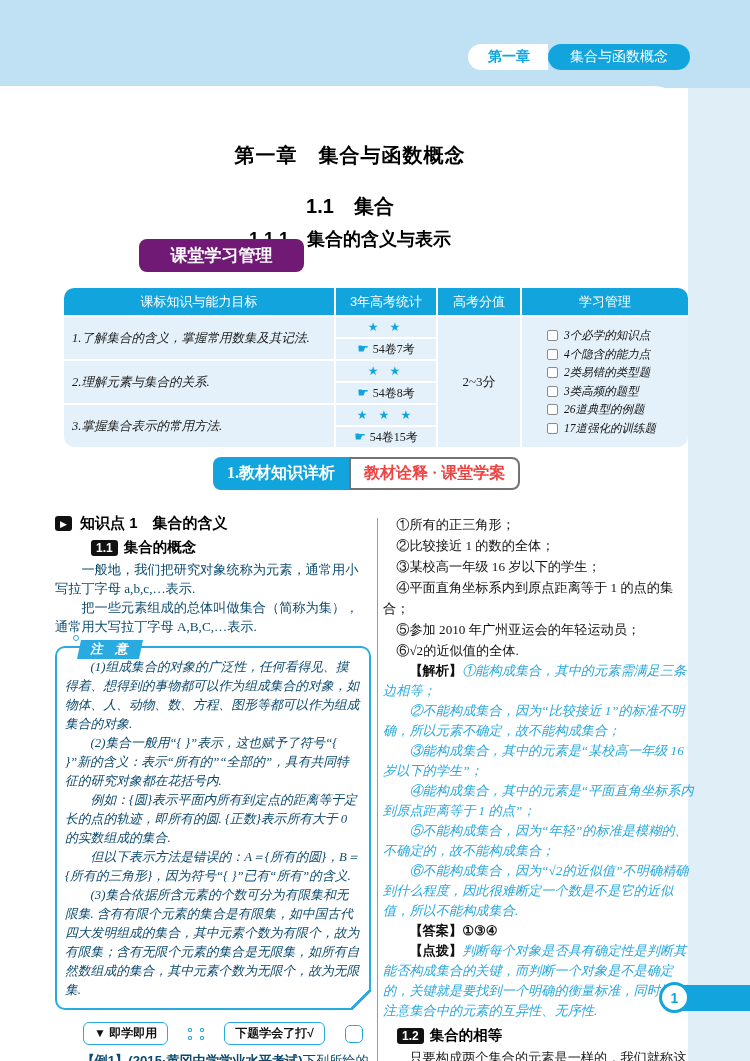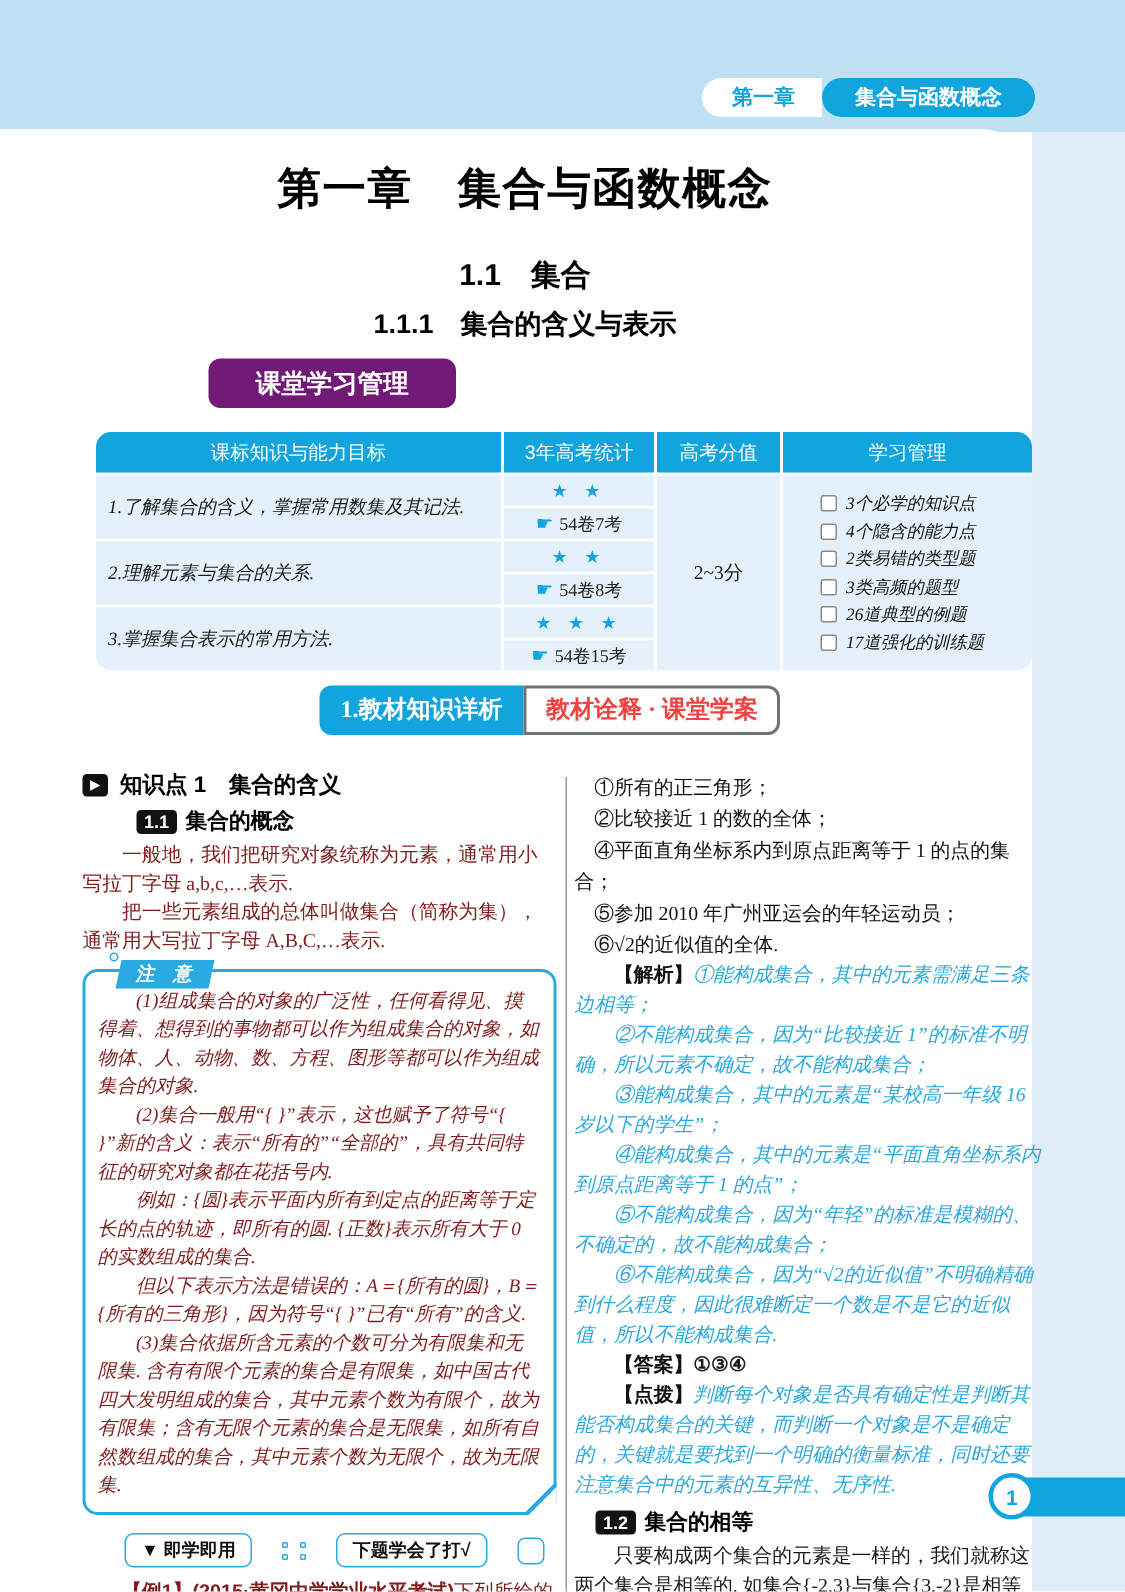--- a/index.html
+++ b/index.html
@@ -4,27 +4,27 @@
 <style>
   * { margin:0; padding:0; box-sizing:border-box; }
   html,body { width:750px; height:1061px; }
   body { position:relative; background:#fff; font-family:"Liberation Serif","DejaVu Serif",serif; color:#1a1a1a; overflow:hidden; }
 
   .top-band { position:absolute; left:0; top:0; width:750px; height:88px; background:#bfe1f3; }
   .right-strip { position:absolute; left:688px; top:88px; width:62px; height:973px; background:#e0eef8; }
   .page { position:absolute; left:0; top:86px; width:688px; height:975px; background:#fff; border-top-right-radius:34px; }
 
   
-  .hdr-pills { position:absolute; left:468px; top:44px; display:flex; align-items:center; height:42px; z-index:5; }
+  .hdr-pills { position:absolute; left:468px; top:44px; display:flex; height:42px; z-index:5; }
   .hdr-chapter { background:#fff; color:#12a5dd; font-family:"Liberation Sans","DejaVu Sans",sans-serif; font-weight:bold; font-size:14px; padding:3px 18px 3px 20px; border-radius:14px 0 0 14px; height:26px; display:flex; align-items:center; }
-  .hdr-title { background:#12a5dd; color:#fff; font-family:"Liberation Sans","DejaVu Sans",sans-serif; font-weight:bold; font-size:14px; padding:3px 22px; border-radius:14px; height:26px; display:flex; align-items:center; }
+  .hdr-title { background:#12a5dd; color:#fff; font-family:"Liberation Sans","DejaVu Sans",sans-serif; font-weight:normal; font-size:14px; padding:3px 22px; border-radius:14px; height:26px; display:flex; align-items:center; }
 
   
   .titles { position:absolute; left:40px; top:106px; width:620px; text-align:center; font-family:"Liberation Sans","DejaVu Sans",sans-serif; color:#000; }
-  .t-main { font-size:29px; font-weight:bold; letter-spacing:1px; }
+  .t-main { font-size:20px; font-weight:bold; letter-spacing:1px;margin-top:36px; }
   .t-sub { font-size:20px; font-weight:bold; margin-top:24px; }
   .t-subsub { font-size:18px; font-weight:bold; margin-top:7px; }
 
   .class-banner { position:absolute; left:50%; margin-left:-155px; top:239px; width:230px; left:290px; background:#701a75; color:#fff; font-family:"Liberation Sans","DejaVu Sans",sans-serif; font-weight:bold; font-size:17px; text-align:center; padding:5px 0; border-radius:8px; width:165px; left:294px; }
 
   
   .obj-table { position:absolute; left:64px; top:288px; width:624px; border-radius:10px; overflow:hidden; background:#fff; display:grid; grid-template-columns:270px 100px 82px 166px; grid-template-rows:27px repeat(6,20px); gap:2px; }
   .obj-table .hd { background:#12a5dd; color:#fff; font-family:"Liberation Sans","DejaVu Sans",sans-serif; font-size:13px; display:flex; align-items:center; justify-content:center; }
   .cell { background:#e4f1fa; display:flex; align-items:center; justify-content:center; }
   .goal { grid-column:1; grid-row:span 2; font-size:12.5px; font-style:italic; padding:0 8px; justify-content:flex-start; }
@@ -44,21 +44,21 @@
   
   .cols { position:absolute; left:55px; top:514px; width:645px; display:flex; }
   .col-l { width:316px; }
   .divider { width:1px; background:#9a9a9a; margin:4px 5px 0 6px; }
   .col-r { width:312px; }
 
   .kp-head { display:flex; align-items:center; font-family:"Liberation Sans","DejaVu Sans",sans-serif; font-weight:bold; font-size:15px; color:#000; }
   .play { width:17px; height:15px; background:#111; border-radius:3px; color:#fff; font-size:9px; display:flex; align-items:center; justify-content:center; margin-right:8px; }
   .badge { background:#111; color:#fff; font-family:"Liberation Sans","DejaVu Sans",sans-serif; font-weight:bold; font-size:12px; padding:1px 5px; border-radius:3px; margin-right:6px; }
   .sub-head { display:flex; align-items:center; font-family:"Liberation Sans","DejaVu Sans",sans-serif; font-weight:bold; font-size:14.5px; margin:5px 0 3px 36px; color:#000; }
-  .para { font-size:13.2px; line-height:19px; text-indent:2em; color:#7f1d1d; }
+  .para { font-size:13.2px; line-height:19px; text-indent:2em; color:#0c4a6e; }
 
   .note-box { position:relative; border:2px solid #29abe2; border-radius:10px; margin-top:10px; padding:10px 8px 8px 8px; }
   .note-tab { position:absolute; top:-8px; left:22px; background:#29abe2; color:#fff; font-family:"Liberation Sans","DejaVu Sans",sans-serif; font-weight:bold; font-size:12.5px; padding:1px 12px; transform:skewX(-12deg); }
   .pin { position:absolute; top:-13px; left:16px; width:6px; height:6px; border:1.5px solid #29abe2; border-radius:50%; background:#fff; }
   .note-box .para { font-style:italic; font-size:12.8px; line-height:19px; }
   .dogear { position:absolute; right:-2px; bottom:-2px; width:22px; height:22px; border-bottom-right-radius:8px; background:linear-gradient(to top left,#fff 42%,#29abe2 42%,#29abe2 52%,rgba(0,0,0,0) 52%); }
 
   .practice { display:flex; align-items:center; margin:12px 0 6px 28px; gap:20px; }
   .pill { border:1.5px solid #29abe2; border-radius:6px; padding:2px 10px; font-family:"Liberation Sans","DejaVu Sans",sans-serif; font-weight:bold; font-size:12px; color:#111; white-space:nowrap; }
   .dots-ico { width:16px; height:12px; position:relative; }
@@ -198,20 +198,21 @@
 
     <p class="para example"><span class="lbl">【例1】(2015·黄冈中学学业水平考试)</span><span>下列所给的对象能构成集合的是________.</span></p>
   </div>
 
   <div class="divider"></div>
 
   <div class="col-r">
     <div class="items">
       <p>①所有的正三角形；</p>
       <p>②比较接近 1 的数的全体；</p>
+      <p>③某校高一年级 16 岁以下的学生；</p>
       <p>④平面直角坐标系内到原点距离等于 1 的点的集合；</p>
       <p>⑤参加 2010 年广州亚运会的年轻运动员；</p>
       <p>⑥√2的近似值的全体.</p>
     </div>
     <p class="rp"><b class="blk-lbl">【解析】</b><span class="cyan">①能构成集合，其中的元素需满足三条边相等；</span></p>
     <p class="rp cyan">②不能构成集合，因为“比较接近 1”的标准不明确，所以元素不确定，故不能构成集合；</p>
     <p class="rp cyan">③能构成集合，其中的元素是“某校高一年级 16 岁以下的学生”；</p>
     <p class="rp cyan">④能构成集合，其中的元素是“平面直角坐标系内到原点距离等于 1 的点”；</p>
     <p class="rp cyan">⑤不能构成集合，因为“年轻”的标准是模糊的、不确定的，故不能构成集合；</p>
     <p class="rp cyan">⑥不能构成集合，因为“√2的近似值”不明确精确到什么程度，因此很难断定一个数是不是它的近似值，所以不能构成集合.</p>

